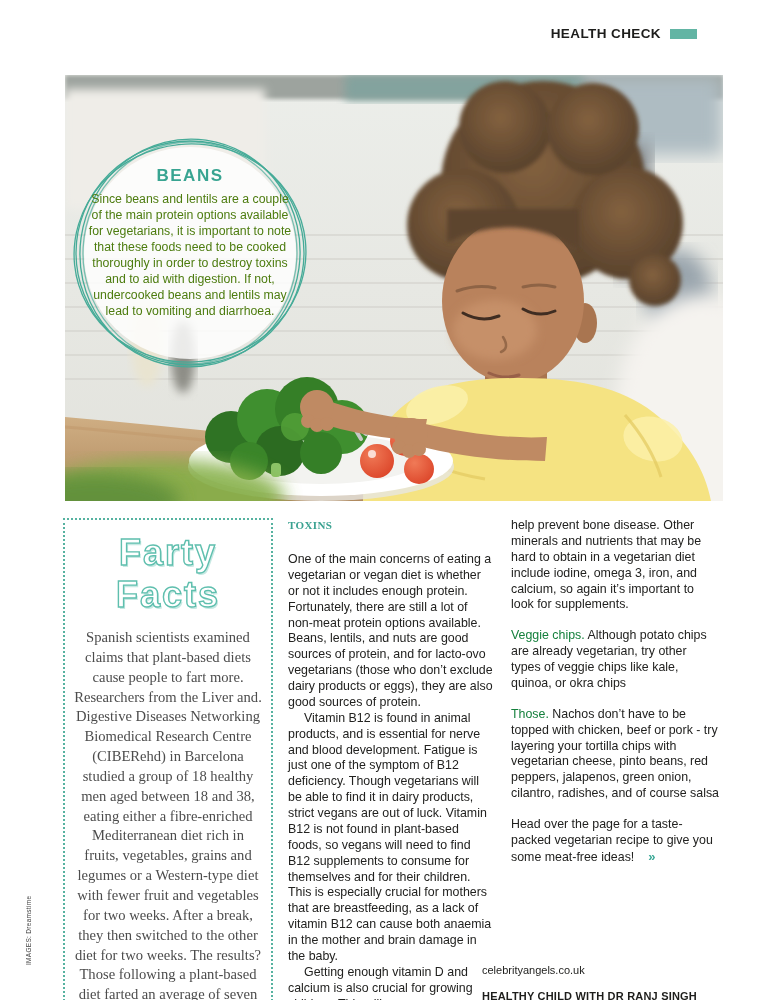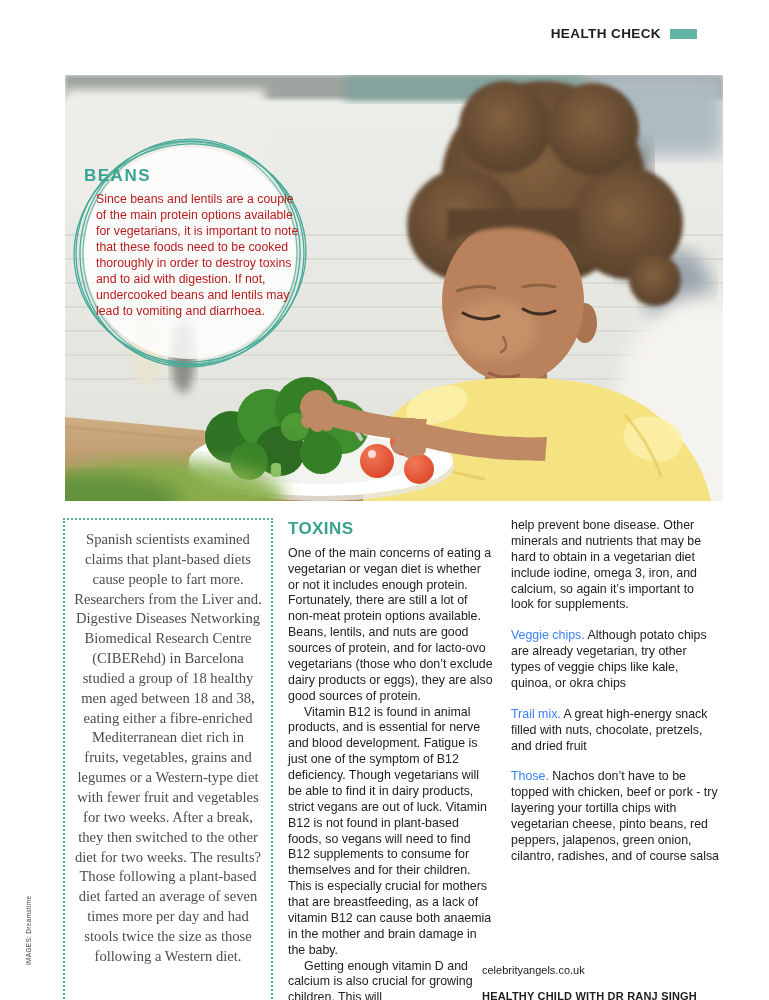--- a/index.html
+++ b/index.html
@@ -13,42 +13,42 @@
 
   
   .photo{position:absolute;left:65px;top:75px;width:658px;height:426px;overflow:hidden;}
   .photo svg{display:block;}
 
   
   .beans{position:absolute;left:76px;top:139px;width:228px;height:228px;}
   .beans-bg{position:absolute;left:8px;top:8px;width:212px;height:212px;border-radius:50%;
             background:rgba(255,255,255,.82);}
   .beans-rings{position:absolute;left:-10px;top:-10px;width:248px;height:248px;}
-  .beans-content{position:absolute;left:8px;top:0;width:228px;height:228px;}
+  .beans-content{position:absolute;left:0;top:0;width:228px;height:228px;text-align:center;}
   .beans-title{margin:27px 0 6px 0;font-size:17px;font-weight:bold;letter-spacing:1.5px;color:#38a491;}
-  .beans-body{margin:0 auto;width:204px;font-size:12.3px;line-height:1.3;color:#b91c1c;}
+  .beans-body{margin:0 auto;width:204px;font-size:12.3px;line-height:1.3;color:#4d7c0f;}
 
   
   .columns{position:absolute;left:63px;top:518px;width:656px;display:flex;}
 
   .facts-box{box-sizing:border-box;width:210px;min-height:446px;border:2px dotted #56b2a0;
              padding:10px 8px 14px 8px;text-align:center;}
   .facts-title{font-family:"Liberation Sans",sans-serif;font-weight:bold;font-size:36px;
                letter-spacing:2px;color:#ffffff;-webkit-text-stroke:1.4px #5fbfae;
                text-shadow:1.5px 1.5px 0 rgba(95,191,174,.35);margin:2px 0 12px 0;}
   .facts-body{font-family:"Liberation Serif",serif;font-size:14.6px;line-height:1.36;color:#4c4c4c;margin:0;}
 
   .col{width:207px;font-size:12.4px;line-height:1.28;color:#222220;}
   .col-mid{margin-left:15px;}
   .col-right{margin-left:16px;width:208px;}
   .col p{margin:0;}
   .col p.indent{text-indent:16px;}
   .col p.gap{margin-top:15px;}
-  .section-heading{font-size:17px;font-weight:bold;letter-spacing:.4px;color:#39a190;margin:0 0 6px 0;}
-  .snack-label{color:#3b82f6;}
+  .section-heading{font-size:11px;font-weight:bold;letter-spacing:.4px;color:#39a190;margin:0 0 20px 0;font-family:Liberation Serif, serif;}
+  .snack-label{color:#15803d;}
   .closing-icon{color:#3aa896;font-weight:bold;font-size:13px;letter-spacing:-1px;margin-left:14px;}
 
   
   .footer{position:absolute;top:964px;right:28px;display:flex;align-items:baseline;gap:14px;
           font-size:11px;color:#1d1d1b;flex-direction:column;}
   .footer .site{font-weight:normal;}
   .footer .pub{font-weight:bold;letter-spacing:.2px;}
   .footer .pagenum{font-weight:bold;}
 
   
@@ -211,35 +211,36 @@
     </svg>
     <div class="beans-content">
       <div class="beans-title">BEANS</div>
       <p class="beans-body">Since beans and lentils are a couple of the main protein options available for vegetarians, it is important to note that these foods need to be cooked thoroughly in order to destroy toxins and to aid with digestion. If not, undercooked beans and lentils may lead to vomiting and diarrhoea.</p>
     </div>
   </div>
 
   <div class="columns">
 
     <div class="facts-box">
+      <div class="facts-title">Farty Facts</div>
       <p class="facts-body">Spanish scientists examined claims that plant-based diets cause people to fart more. Researchers from the Liver and. Digestive Diseases Networking Biomedical Research Centre (CIBERehd) in Barcelona studied a group of 18 healthy men aged between 18 and 38, eating either a fibre-enriched Mediterranean diet rich in fruits, vegetables, grains and legumes or a Western-type diet with fewer fruit and vegetables for two weeks. After a break, they then switched to the other diet for two weeks. The results? Those following a plant-based diet farted an average of seven times more per day and had stools twice the size as those following a Western diet.</p>
     </div>
 
     <div class="col col-mid">
       <h3 class="section-heading">TOXINS</h3>
       <p>One of the main concerns of eating a vegetarian or vegan diet is whether or not it includes enough protein. Fortunately, there are still a lot of non-meat protein options available. Beans, lentils, and nuts are good sources of protein, and for lacto-ovo vegetarians (those who don’t exclude dairy products or eggs), they are also good sources of protein.</p>
       <p class="indent">Vitamin B12 is found in animal products, and is essential for nerve and blood development. Fatigue is just one of the symptom of B12 deficiency. Though vegetarians will be able to find it in dairy products, strict vegans are out of luck. Vitamin B12 is not found in plant-based foods, so vegans will need to find B12 supplements to consume for themselves and for their children. This is especially crucial for mothers that are breastfeeding, as a lack of vitamin B12 can cause both anaemia in the mother and brain damage in the baby.</p>
       <p class="indent">Getting enough vitamin D and calcium is also crucial for growing children. This will</p>
     </div>
 
     <div class="col col-right">
       <p>help prevent bone disease. Other minerals and nutrients that may be hard to obtain in a vegetarian diet include iodine, omega 3, iron, and calcium, so again it’s important to look for supplements.</p>
       <p class="gap"><span class="snack-label">Veggie chips.</span><span> Although potato chips are already vegetarian, try other types of veggie chips like kale, quinoa, or okra chips</span></p>
-      <p class="gap"><span class="snack-label">Trail mix.</span><span> A great high-energy snack filled with nuts, chocolate, pretzels, and dried fruit</span></p>
       <p class="gap"><span class="snack-label">Those.</span><span> Nachos don’t have to be topped with chicken, beef or pork - try layering your tortilla chips with vegetarian cheese, pinto beans, red peppers, jalapenos, green onion, cilantro, radishes, and of course salsa</span></p>
+      <p class="gap"><span>Head over the page for a taste-packed vegetarian recipe to give you some meat-free ideas!</span><span class="closing-icon">»</span></p>
     </div>
   </div>
 
   <div class="footer">
     <span class="site">celebrityangels.co.uk</span>
     <span class="pub">HEALTHY CHILD WITH DR RANJ SINGH</span>
     <span class="pagenum">67</span>
   </div>
 
   <div class="credit">IMAGES: Dreamstime</div>

